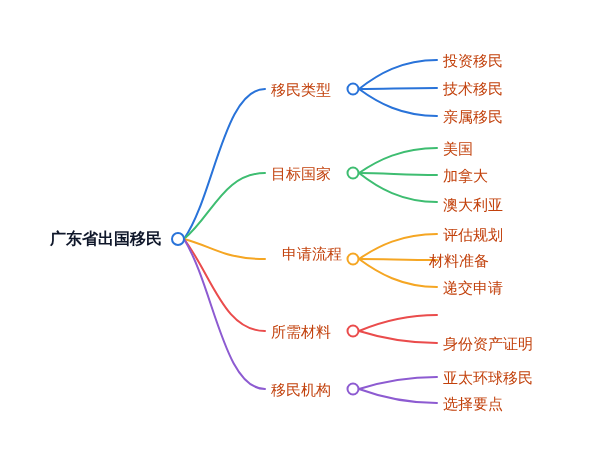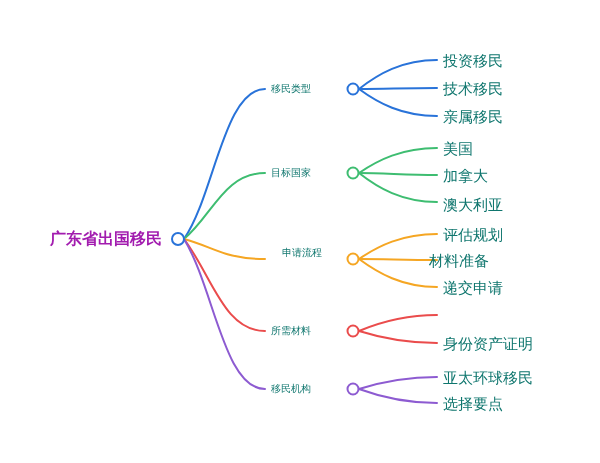--- a/index.html
+++ b/index.html
@@ -8,26 +8,26 @@
     width:600px; height:463px;
     background:#ffffff;
     font-family:"Liberation Sans", sans-serif;
     overflow:hidden;
   }
   .edges { position:absolute; left:0; top:0; width:600px; height:463px; }
   .label {
     position:absolute;
     transform:translateY(-50%);
     white-space:nowrap;
-    color:#0f766e;
+    color:#c2410c;
     line-height:1;
     cursor:default;
   }
-  .root-label { font-size:16px; font-weight:600; color:#a21caf; }
-  .branch-label { font-size:10px; }
+  .root-label { font-size:16px; font-weight:600; color:#0f172a; }
+  .branch-label { font-size:15px; }
   .leaf-label { font-size:15px; }
 </style>
 </head>
 <body>
 
 <div class="canvas">
 
   <svg class="edges" viewBox="0 0 600 463" fill="none" stroke-width="2" stroke-linecap="round">
 
     <path d="M184,239 C214,196 224,89 265,89" stroke="#2973d9"></path>

